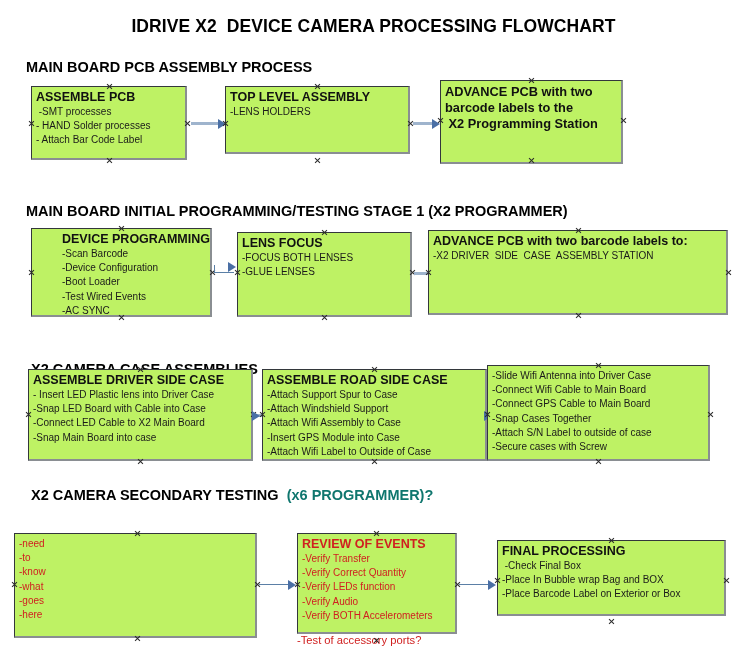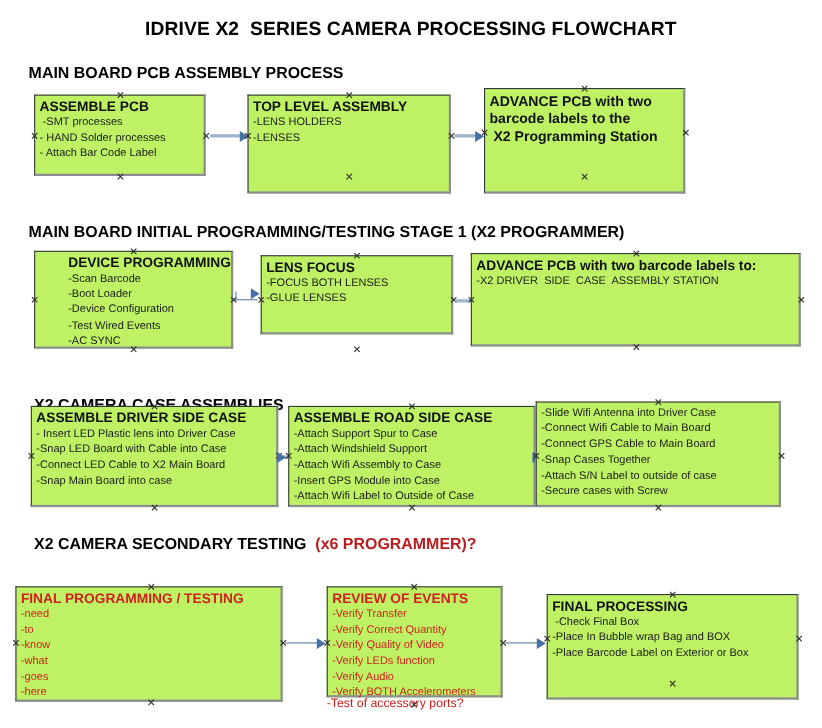--- a/index.html
+++ b/index.html
@@ -35,21 +35,21 @@
 
   
   .section-heading {
     position: absolute;
     font-size: 14.5px;
     font-weight: bold;
     color: #000;
     white-space: pre;
   }
   .section-heading .accent {
-    color: #b91c1c;
+    color: #0f766e;
     margin-top: 48px;
   }
 
   
   .flow-box {
     position: absolute;
     box-sizing: border-box;
     background: #bef264;
     border: 1px solid #33373b;
     border-right: 2px solid #8a8e92;
@@ -125,81 +125,80 @@
     border-top: 5px solid transparent;
     border-bottom: 5px solid transparent;
     border-left: 8px solid #4a6fa5;
   }
 </style>
 </head>
 <body>
 
 <div id="canvas">
 
-  <div class="doc-title">IDRIVE X2  SERIES CAMERA PROCESSING FLOWCHART</div>
+  <div class="doc-title">IDRIVE X2  DEVICE CAMERA PROCESSING FLOWCHART</div>
 
   <div class="section-heading" style="left:26px; top:59px;">MAIN BOARD PCB ASSEMBLY PROCESS</div>
 
   <div class="flow-box" style="left:31px; top:86px; width:156px; height:74px;">
     <div class="box-title">ASSEMBLE PCB</div>
     <div class="box-line"> -SMT processes</div>
     <div class="box-line">- HAND Solder processes</div>
     <div class="box-line">- Attach Bar Code Label</div>
   </div>
   <div class="handle" style="left:106px; top:83px;"></div>
   <div class="handle" style="left:106px; top:157px;"></div>
   <div class="handle" style="left:28px; top:120px;"></div>
   <div class="handle" style="left:184px; top:120px;"></div>
 
   <div class="connector" style="left:191px; top:122px; width:30px;"></div>
   <div class="arrowhead" style="left:218px; top:119px;"></div>
 
-  <div class="flow-box" style="left:225px; top:86px; width:185px; height:90px;">
+  <div class="flow-box" style="left:225px; top:86px; width:185px; height:68px;">
     <div class="box-title">TOP LEVEL ASSEMBLY</div>
     <div class="box-line">-LENS HOLDERS</div>
-    <div class="box-line">-LENSES</div>
   </div>
   <div class="handle" style="left:314px; top:83px;"></div>
   <div class="handle" style="left:314px; top:157px;"></div>
   <div class="handle" style="left:222px; top:120px;"></div>
   <div class="handle" style="left:407px; top:120px;"></div>
 
   <div class="connector" style="left:413px; top:122px; width:22px;"></div>
   <div class="arrowhead" style="left:432px; top:119px;"></div>
 
-  <div class="flow-box title-lines" style="left:440px; top:80px; width:183px; height:96px;">
+  <div class="flow-box title-lines" style="left:440px; top:80px; width:183px; height:84px;">
     <div class="box-title">ADVANCE PCB with two
 barcode labels to the
  X2 Programming Station</div>
   </div>
   <div class="handle" style="left:528px; top:77px;"></div>
   <div class="handle" style="left:528px; top:157px;"></div>
   <div class="handle" style="left:437px; top:117px;"></div>
   <div class="handle" style="left:620px; top:117px;"></div>
 
   <div class="section-heading" style="left:26px; top:203px;">MAIN BOARD INITIAL PROGRAMMING/TESTING STAGE 1 (X2 PROGRAMMER)</div>
 
   <div class="flow-box" style="left:31px; top:228px; width:181px; height:89px;padding-left:30px;">
     <div class="box-title">DEVICE PROGRAMMING</div>
     <div class="box-line">-Scan Barcode</div>
+    <div class="box-line">-Device Configuration</div>
     <div class="box-line">-Boot Loader</div>
-    <div class="box-line">-Device Configuration</div>
     <div class="box-line">-Test Wired Events</div>
     <div class="box-line">-AC SYNC</div>
   </div>
   <div class="handle" style="left:118px; top:225px;"></div>
   <div class="handle" style="left:118px; top:314px;"></div>
   <div class="handle" style="left:28px; top:269px;"></div>
   <div class="handle" style="left:209px; top:269px;"></div>
 
   <div class="connector thin" style="left:214px; top:272px; width:20px;"></div>
   <div class="arrowhead" style="left:228px; top:262px;"></div>
   <div class="connector thin" style="left:214px; top:265px; width:1px; height:8px;"></div>
 
-  <div class="flow-box" style="left:237px; top:232px; width:175px; height:72px;">
+  <div class="flow-box" style="left:237px; top:232px; width:175px; height:85px;">
     <div class="box-title">LENS FOCUS</div>
     <div class="box-line">-FOCUS BOTH LENSES</div>
     <div class="box-line">-GLUE LENSES</div>
   </div>
   <div class="handle" style="left:321px; top:229px;"></div>
   <div class="handle" style="left:321px; top:314px;"></div>
   <div class="handle" style="left:234px; top:269px;"></div>
   <div class="handle" style="left:409px; top:269px;"></div>
 
   <div class="connector" style="left:414px; top:272px; width:22px;"></div>
@@ -256,55 +255,53 @@
     <div class="box-line">-Secure cases with Screw</div>
   </div>
   <div class="handle" style="left:595px; top:362px;"></div>
   <div class="handle" style="left:595px; top:458px;"></div>
   <div class="handle" style="left:484px; top:411px;"></div>
   <div class="handle" style="left:707px; top:411px;"></div>
 
   <div class="section-heading" style="left:31px; top:487px;"><span>X2 CAMERA SECONDARY TESTING  </span><span class="accent">(x6 PROGRAMMER)?</span></div>
 
   <div class="flow-box red" style="left:14px; top:533px; width:243px; height:105px;">
-    <div class="box-title">FINAL PROGRAMMING / TESTING</div>
     <div class="box-line">-need</div>
     <div class="box-line">-to</div>
     <div class="box-line">-know</div>
     <div class="box-line">-what</div>
     <div class="box-line">-goes</div>
     <div class="box-line">-here</div>
   </div>
   <div class="handle" style="left:134px; top:530px;"></div>
   <div class="handle" style="left:134px; top:635px;"></div>
   <div class="handle" style="left:11px; top:581px;"></div>
   <div class="handle" style="left:254px; top:581px;"></div>
 
   <div class="connector thin" style="left:259px; top:584px; width:34px;"></div>
   <div class="arrowhead" style="left:288px; top:580px;"></div>
 
   <div class="flow-box red" style="left:297px; top:533px; width:160px; height:101px;">
     <div class="box-title">REVIEW OF EVENTS</div>
     <div class="box-line">-Verify Transfer</div>
     <div class="box-line">-Verify Correct Quantity</div>
-    <div class="box-line">-Verify Quality of Video</div>
     <div class="box-line">-Verify LEDs function</div>
     <div class="box-line">-Verify Audio</div>
     <div class="box-line">-Verify BOTH Accelerometers</div>
   </div>
   <div class="overflow-line" style="left:297px; top:633px;">-Test of accessory ports?</div>
   <div class="handle" style="left:373px; top:530px;"></div>
   <div class="handle" style="left:373px; top:637px;"></div>
   <div class="handle" style="left:294px; top:581px;"></div>
   <div class="handle" style="left:454px; top:581px;"></div>
 
   <div class="connector thin" style="left:459px; top:584px; width:34px;"></div>
   <div class="arrowhead" style="left:488px; top:580px;"></div>
 
-  <div class="flow-box" style="left:497px; top:540px; width:229px; height:96px;">
+  <div class="flow-box" style="left:497px; top:540px; width:229px; height:76px;">
     <div class="box-title">FINAL PROCESSING</div>
     <div class="box-line"> -Check Final Box</div>
     <div class="box-line">-Place In Bubble wrap Bag and BOX</div>
     <div class="box-line">-Place Barcode Label on Exterior or Box</div>
   </div>
   <div class="handle" style="left:608px; top:537px;"></div>
   <div class="handle" style="left:608px; top:618px;"></div>
   <div class="handle" style="left:494px; top:577px;"></div>
   <div class="handle" style="left:723px; top:577px;"></div>
 

